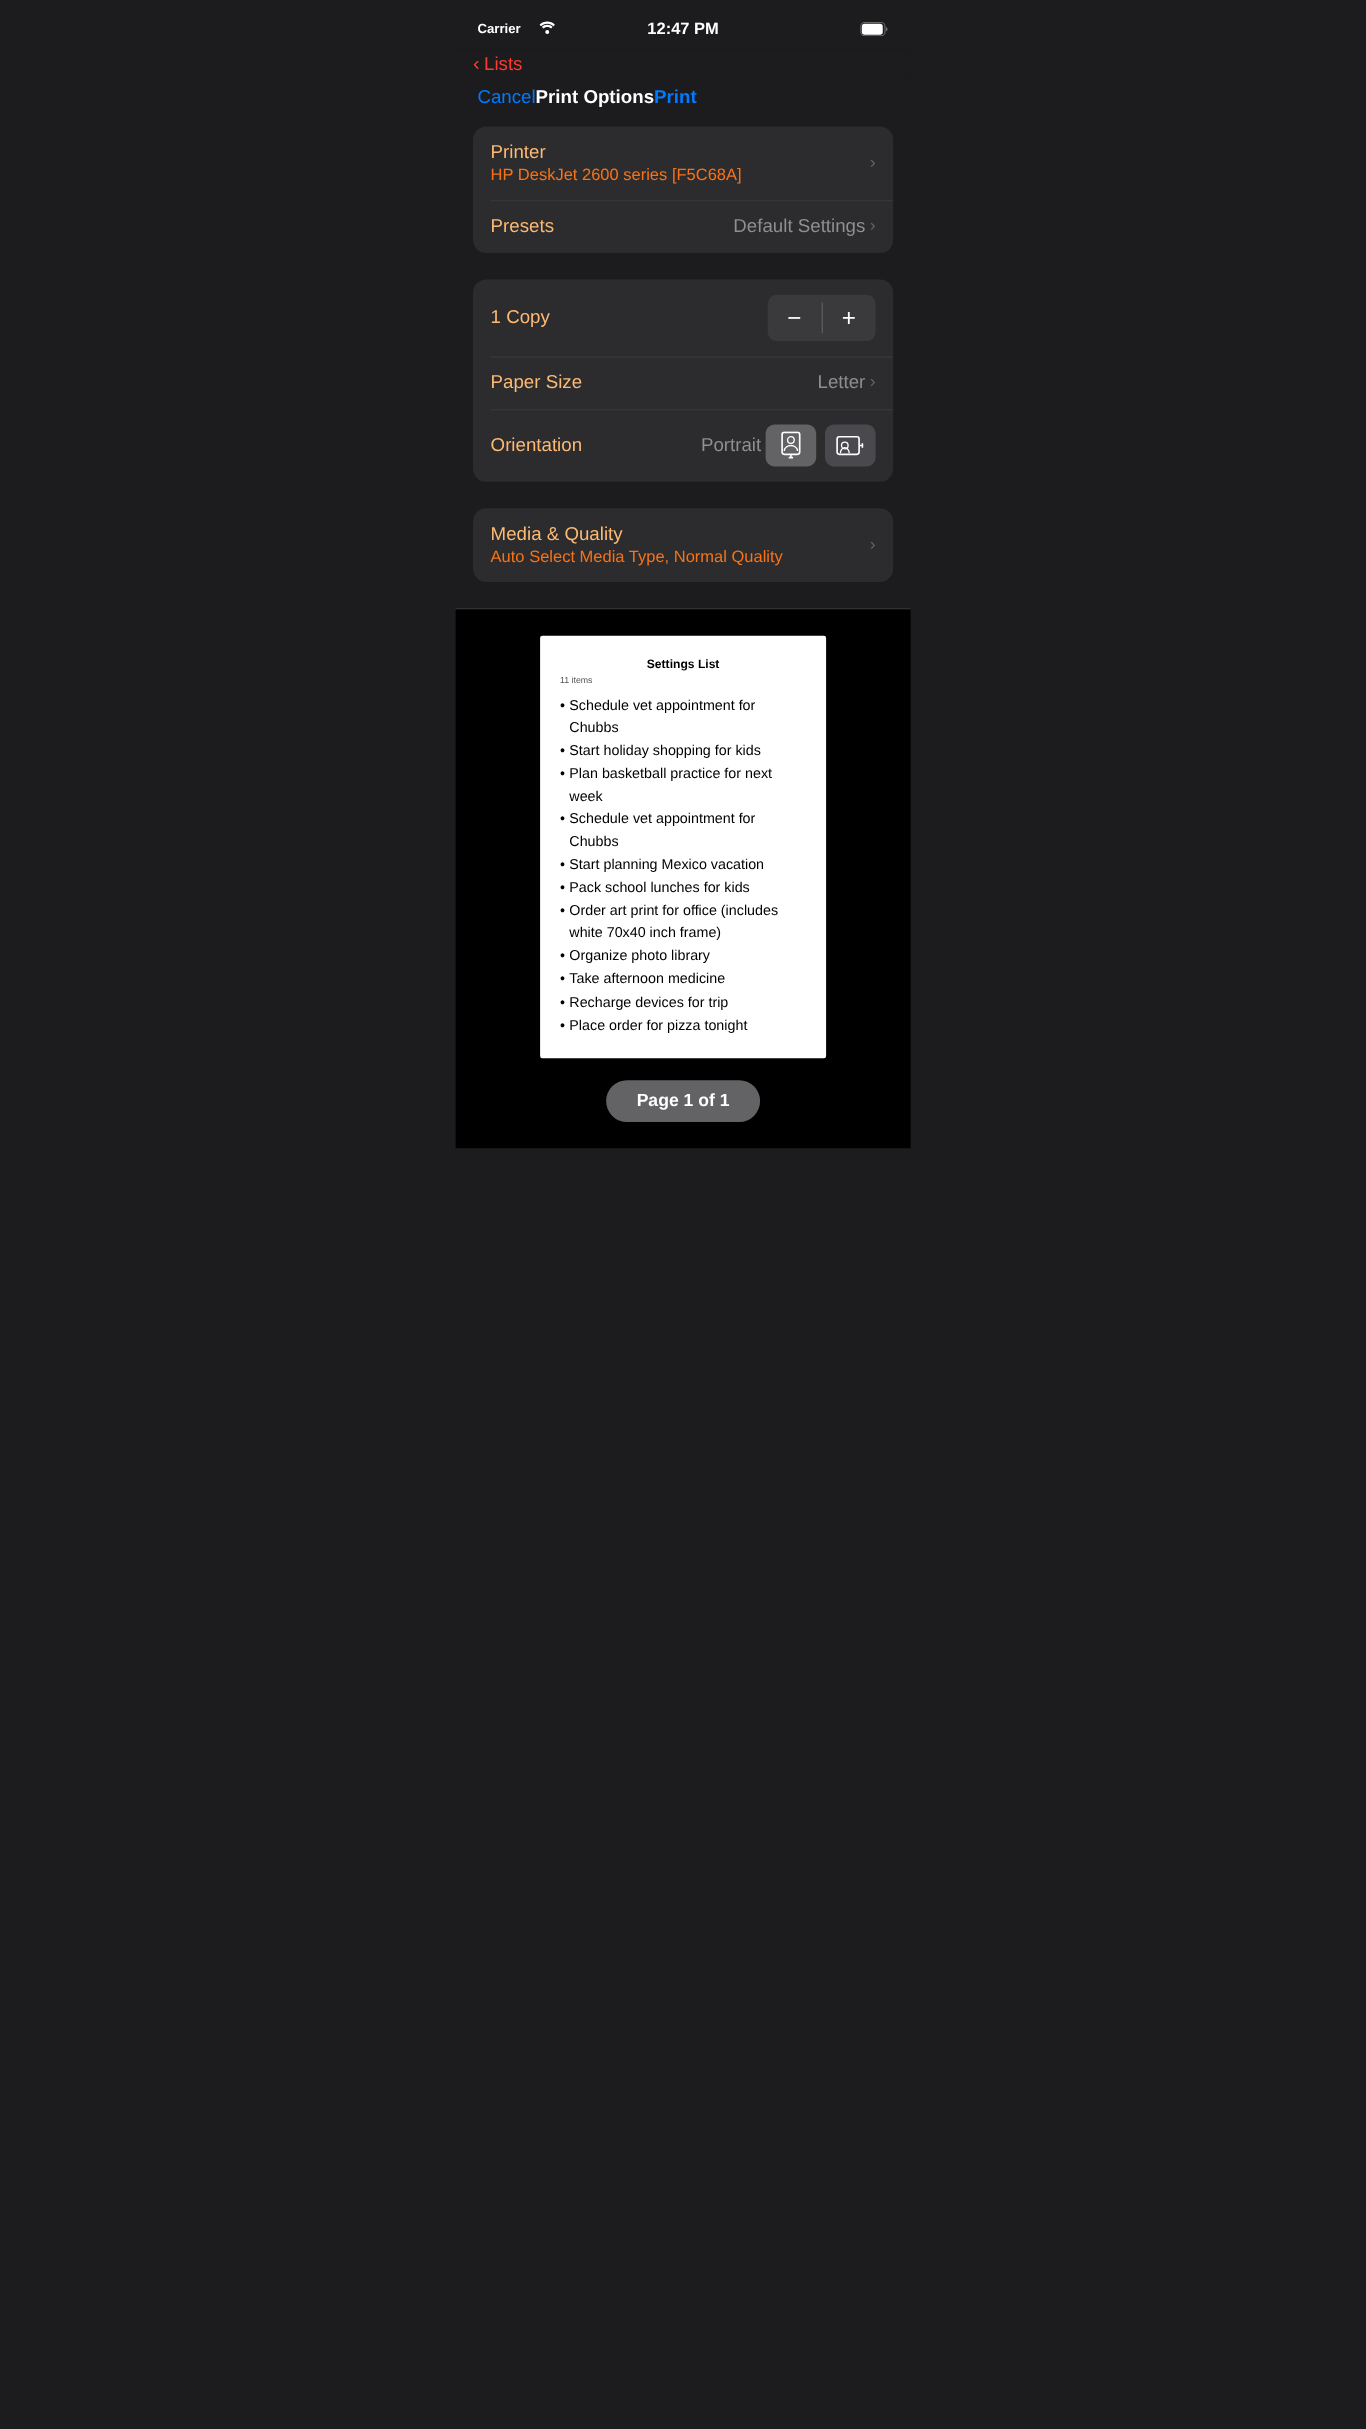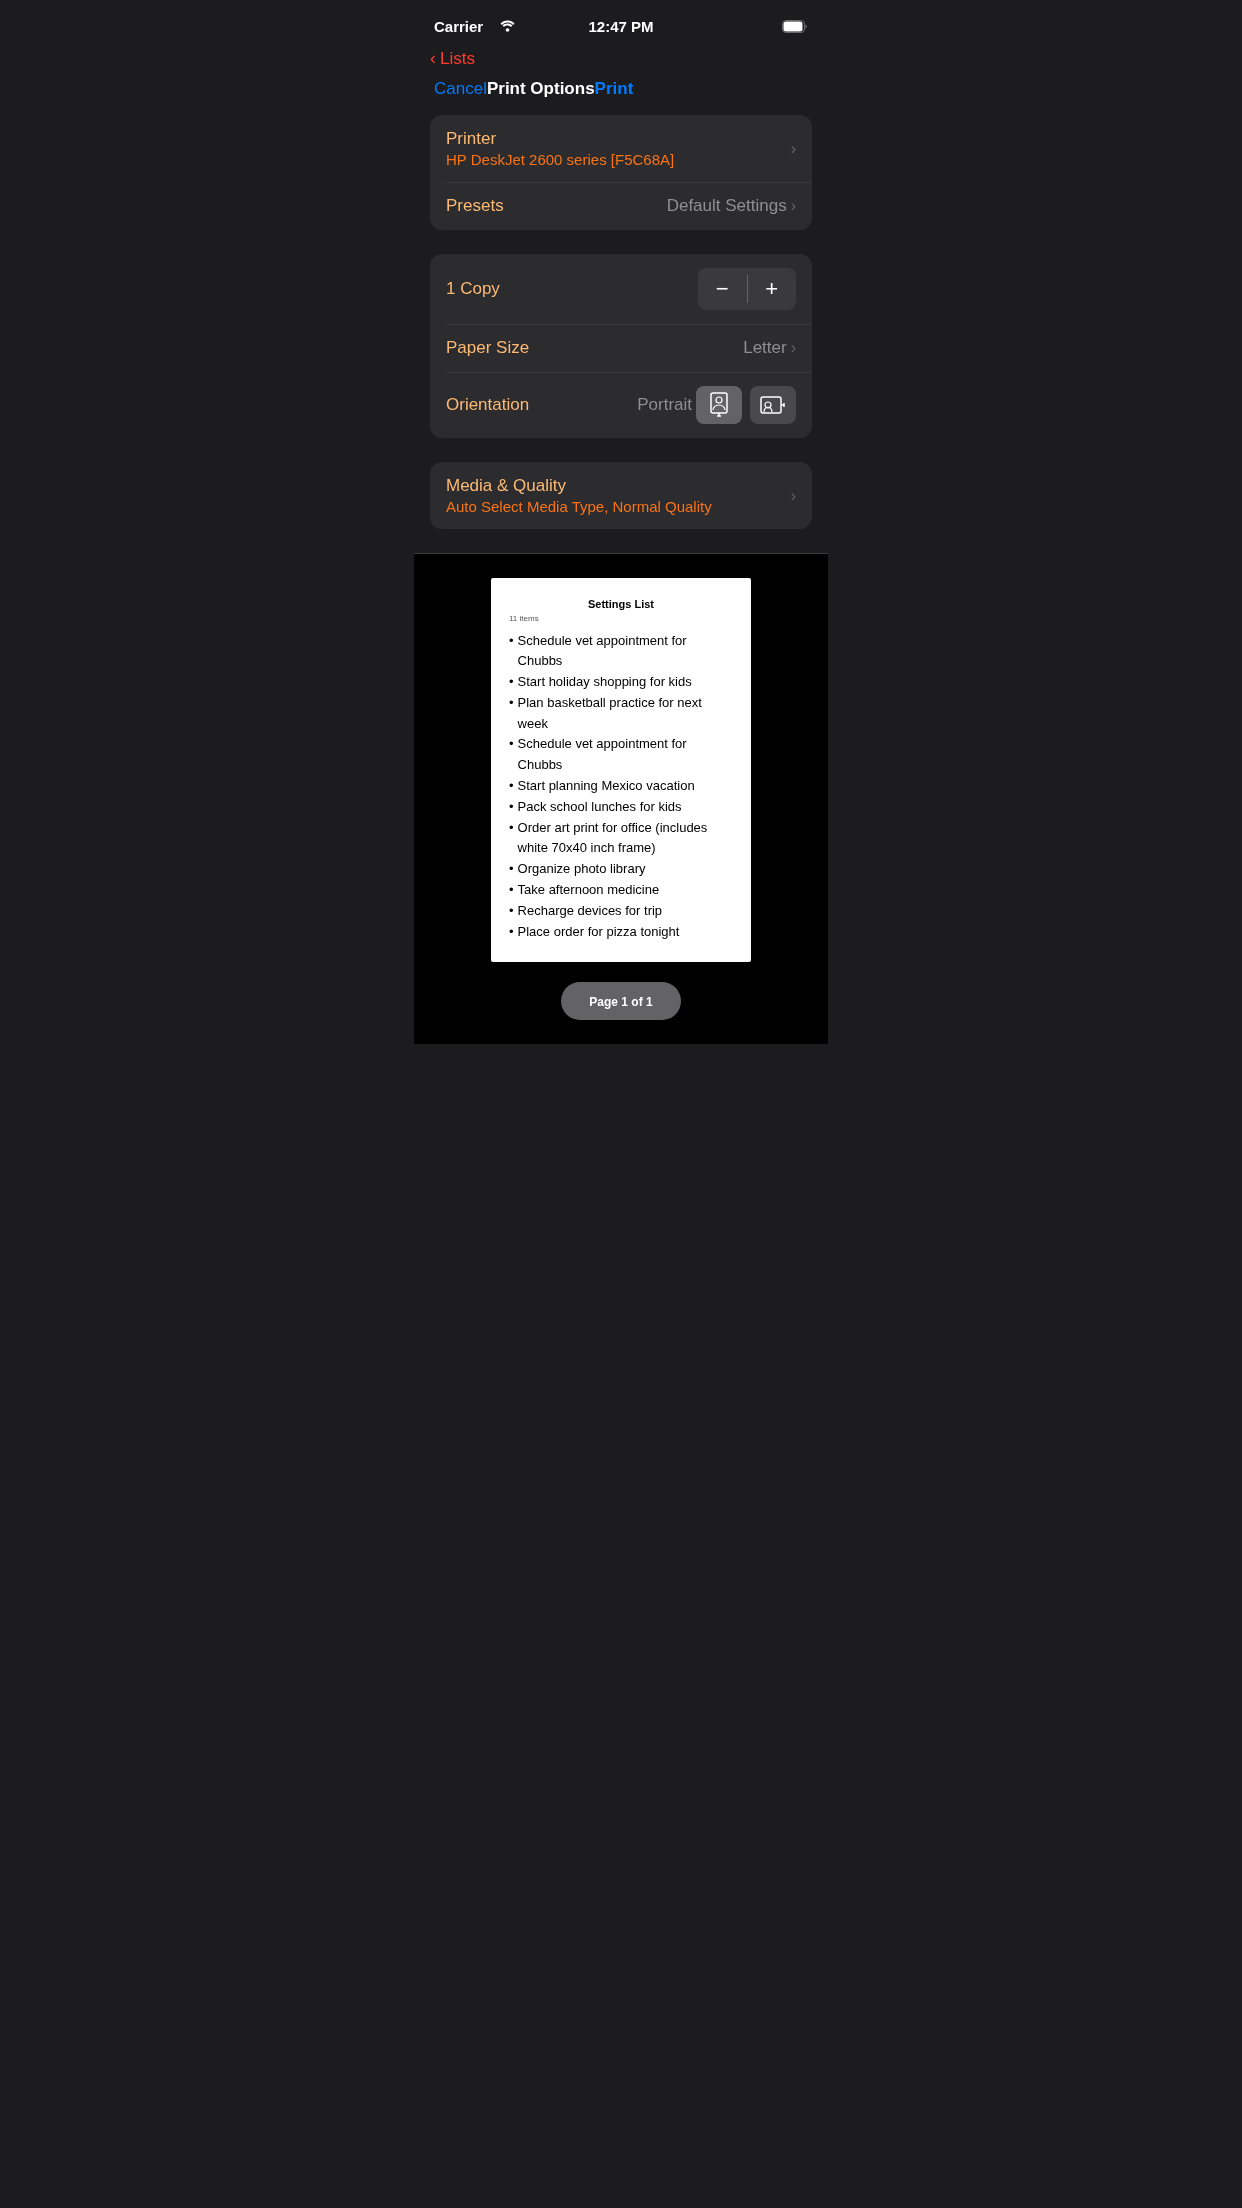--- a/index.html
+++ b/index.html
@@ -18,21 +18,21 @@
     
     .status-bar {
       display: flex;
       justify-content: space-between;
       align-items: center;
       padding: 12px 20px 4px;
       background: #1c1c1e;
       height: 44px;
     }
     .status-carrier {
-      font-size: 15px;
+      font-size: 12px;
       font-weight: 600;
       display: flex;
       align-items: center;
       gap: 16px;
     }
     .wifi-icon svg { width: 17px; height: 13px; }
     .status-time {
       font-size: 15px;
       font-weight: 600;
       position: absolute;
@@ -253,21 +253,21 @@
     
     .page-indicator {
       background: #636366;
       border-radius: 20px;
       padding: 10px 28px;
       margin-top: 20px;
       margin-bottom: 24px;
     }
     .page-indicator-text {
       color: #ffffff;
-      font-size: 12px;
+      font-size: 16px;
       font-weight: 600;
     }
   </style>
 </head>
 <body>
 
 <div class="status-bar">
   <div class="status-carrier">
     <span>Carrier</span>
     <span class="wifi-icon">

